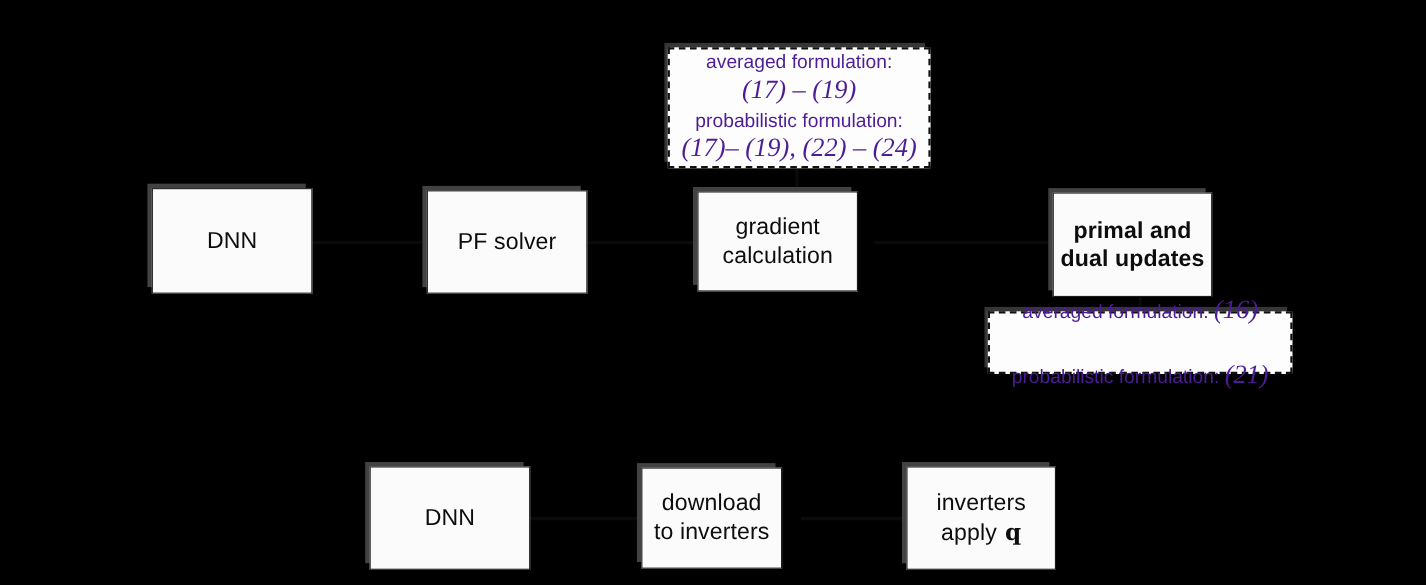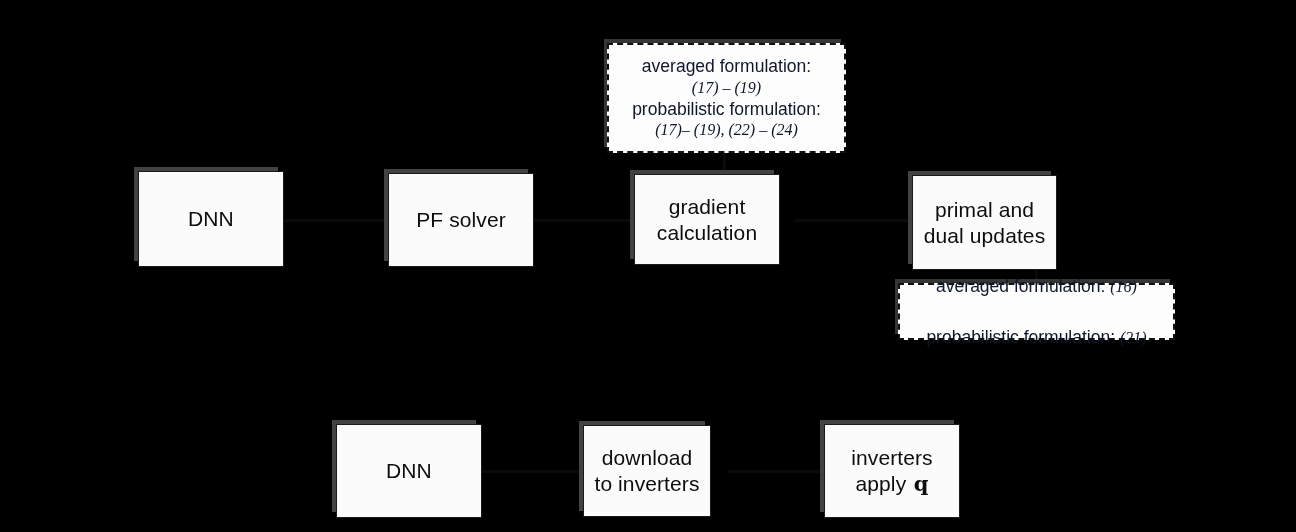--- a/index.html
+++ b/index.html
@@ -43,33 +43,33 @@
   .callout {
     position: absolute;
     background: #fdfdfd;
     border: 2px dashed #111111;
     box-sizing: border-box;
     display: flex;
     flex-direction: column;
     align-items: center;
     justify-content: center;
     text-align: center;
-    color: #0f172a;
+    color: #4c1d95;
     font-size: 17.5px;
     line-height: 1.28;
     box-shadow: -4px -5px 0 -1px rgba(60,60,60,0.9);
   }
   .callout .ln {
     display: block;
     white-space: nowrap;
   }
   .callout em, .num {
     font-style: italic;
     font-family: "Liberation Serif", serif;
-    font-size: 16px;
+    font-size: 24px;
   }
   .callout .ln.mix {
     white-space: nowrap;
   }
 
   
   .sym {
     font-family: "DejaVu Serif", serif;
     font-weight: 700;
     font-size: 21px;
@@ -109,21 +109,21 @@
     <span class="label">PF solver</span>
   </div>
 
   <div class="node" style="left:634px; top:174px; width:146px; height:91px;">
     <span class="label">
       <span>gradient</span><br>
       <span>calculation</span>
     </span>
   </div>
 
-  <div class="node" style="left:912px; top:175px; width:145px; height:95px;">
+  <div class="node" style="left:957px; top:175px; width:145px; height:95px;font-weight:bold;">
     <span class="label">
       <span>primal and</span><br>
       <span>dual updates</span>
     </span>
   </div>
 
   <div class="callout" style="left:898px; top:283px; width:277px; height:57px;gap:28px;">
     <span class="ln mix">
       <span>averaged formulation:</span>
       <span class="num">(16)</span>

